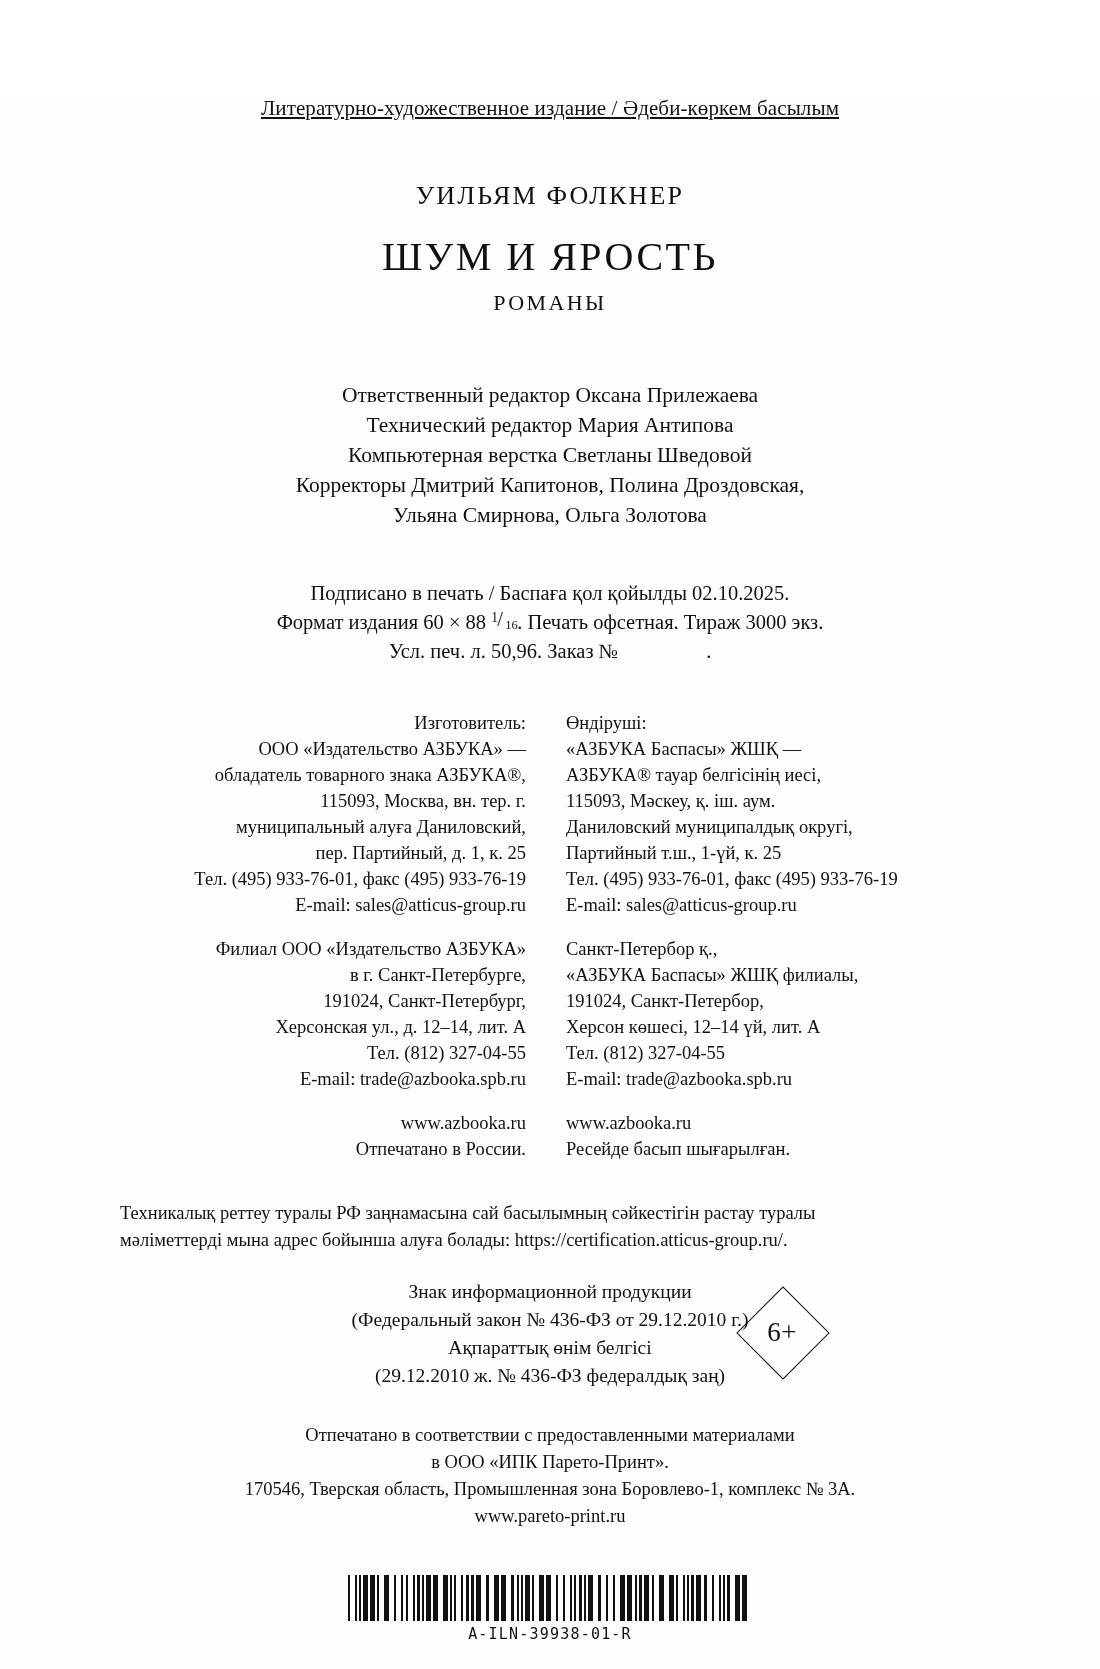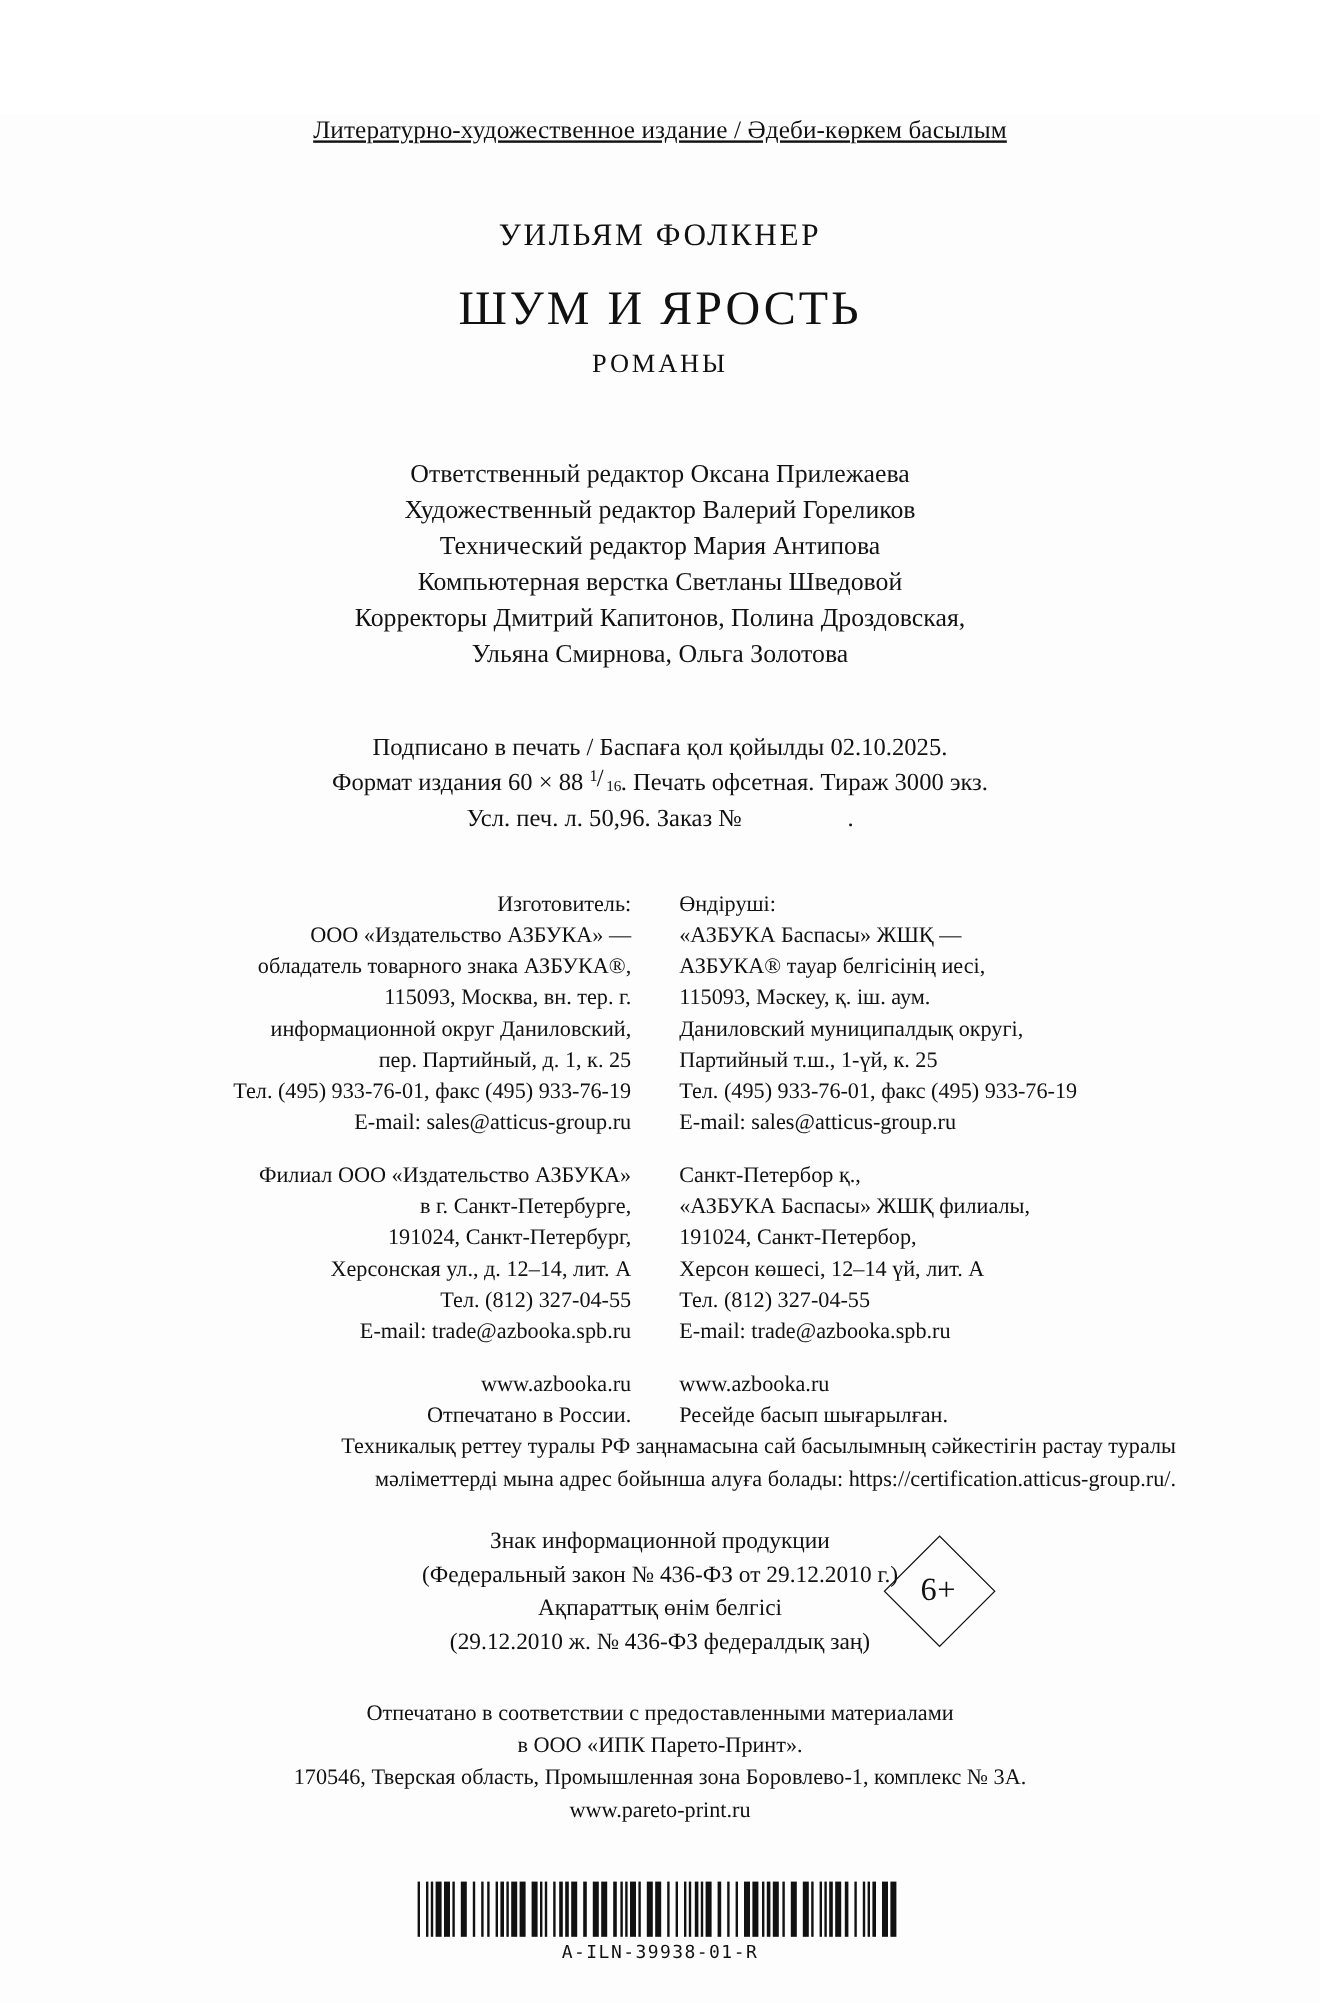--- a/index.html
+++ b/index.html
@@ -102,24 +102,25 @@
     width: 360px;
     text-align: left;
     font-size: 18.5px;
     line-height: 26px;
   }
   .pub-group { margin-bottom: 18px; }
   .pub-group:last-child { margin-bottom: 0; }
 
   
   .cert-note {
+    margin-top: 38px;
     font-size: 18.5px;
     line-height: 27px;
     padding: 0 120px;
-    text-align: right;
+    text-align: left;
   }
 
   
   .age-wrap {
     margin-top: 24px;
     position: relative;
     height: 124px;
   }
   .age-text {
     font-size: 19.5px;
@@ -189,21 +190,20 @@
 <div class="page">
 
   <div class="edition-line center">Литературно-художественное издание / Әдеби-көркем басылым</div>
 
   <div class="author center">УИЛЬЯМ ФОЛКНЕР</div>
   <div class="book-title center">ШУМ И ЯРОСТЬ</div>
   <div class="subtitle center">РОМАНЫ</div>
 
   <div class="credits center">
     <div>Ответственный редактор Оксана Прилежаева</div>
-    <div>Художественный редактор Валерий Гореликов</div>
     <div>Технический редактор Мария Антипова</div>
     <div>Компьютерная верстка Светланы Шведовой</div>
     <div>Корректоры Дмитрий Капитонов, Полина Дроздовская,</div>
     <div>Ульяна Смирнова, Ольга Золотова</div>
   </div>
 
   <div class="printrun center">
     <div>Подписано в печать / Баспаға қол қойылды 02.10.2025.</div>
     <div>
       <span>Формат издания 60 × 88 </span><span class="frac"><span class="num">1</span><span class="sl">/</span><span class="den">16</span></span><span>. Печать офсетная. Тираж 3000 экз.</span>
@@ -214,21 +214,21 @@
   </div>
 
   <div class="pub-cols">
 
     <div class="pub-col-left">
       <div class="pub-group">
         <div>Изготовитель:</div>
         <div>ООО «Издательство АЗБУКА» —</div>
         <div>обладатель товарного знака АЗБУКА®,</div>
         <div>115093, Москва, вн. тер. г.</div>
-        <div>информационной округ Даниловский,</div>
+        <div>муниципальный алуға Даниловский,</div>
         <div>пер. Партийный, д. 1, к. 25</div>
         <div>Тел. (495) 933-76-01, факс (495) 933-76-19</div>
         <div>E-mail: sales@atticus-group.ru</div>
       </div>
       <div class="pub-group">
         <div>Филиал ООО «Издательство АЗБУКА»</div>
         <div>в г. Санкт-Петербурге,</div>
         <div>191024, Санкт-Петербург,</div>
         <div>Херсонская ул., д. 12–14, лит. А</div>
         <div>Тел. (812) 327-04-55</div>

